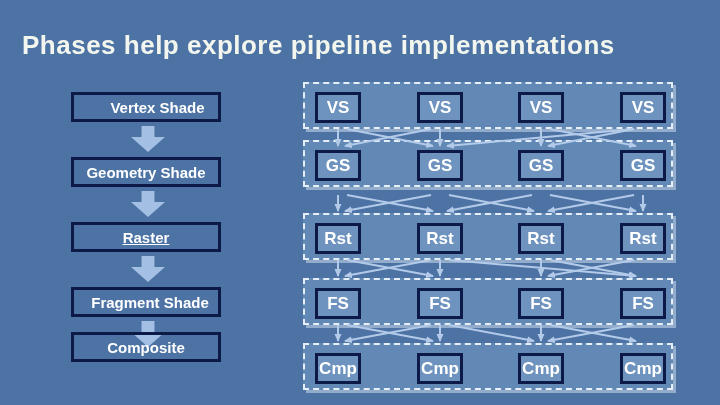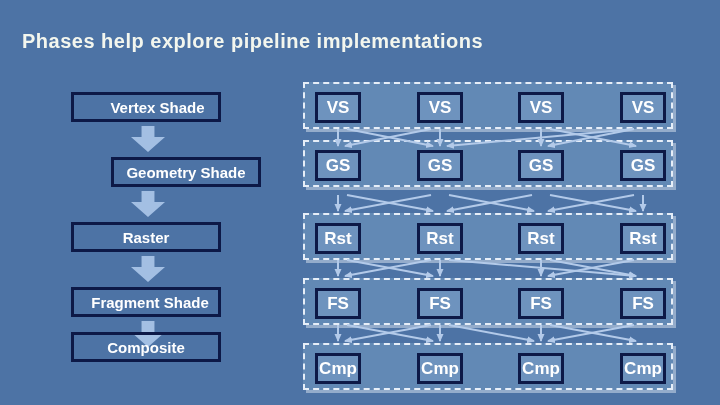--- a/index.html
+++ b/index.html
@@ -2,21 +2,21 @@
 <html style="--bg: #4d73a5; --band: #6289b5; --boxfill: #6e93be; --navy: #0d1947; --blockarrow: #a3bfe3; --line: #b3cae9; --dash: #e6eef8; --title: #f3f6ee; --boxtext: #ffffff;"><head>
 <meta charset="utf-8">
 <style>
   :root{
     --bg:#4d73a5; --band:#6289b5; --boxfill:#6e93be; --navy:#0d1947;
     --blockarrow:#a3bfe3; --line:#b3cae9; --dash:#e6eef8; --title:#f3f6ee; --boxtext:#ffffff;
   }
   html,body{margin:0;padding:0;}
   body{font-family:"Liberation Sans", sans-serif;}
   .slide{position:relative;width:720px;height:405px;background:var(--bg);overflow:hidden;}
-  .title{position:absolute;left:22px;top:30px;font-size:20px;font-weight:bold;color:var(--title);letter-spacing:0.5px;white-space:nowrap;}
+  .title{position:absolute;left:22px;top:30px;font-size:26px;font-weight:bold;color:var(--title);letter-spacing:0.5px;white-space:nowrap;}
   .phase-box{position:absolute;left:71px;width:150px;height:30px;border:3px solid var(--navy);
     display:flex;align-items:center;justify-content:center;color:var(--boxtext);
     font-size:15px;font-weight:bold;box-sizing:border-box;}
   .block-arrow{position:absolute;left:131px;width:34px;height:26px;background:var(--blockarrow);
     clip-path:polygon(31% 0, 69% 0, 69% 42%, 100% 42%, 50% 100%, 0 42%, 31% 42%);}
   .band{position:absolute;left:303px;width:370px;height:47px;background:var(--band);
     border:2px dashed var(--dash);box-sizing:border-box;
     box-shadow:3px 3px 0 rgba(235,242,250,0.45);}
   .cell{position:absolute;top:8px;width:46px;height:31px;border:3px solid var(--navy);
     background:var(--boxfill);display:flex;align-items:center;justify-content:center;
@@ -25,23 +25,23 @@
 </style>
 </head>
 <body>
 
 <div class="slide">
   <div class="title">Phases help explore pipeline implementations</div>
 
   <div id="phase-column">
       <div class="phase-box" style="top: 92px; padding-left: 23px;">Vertex Shade</div>
       <div class="block-arrow" style="top: 126px;"></div>
-      <div class="phase-box" style="top: 157px; margin-left: 40px;">Geometry Shade</div>
+      <div class="phase-box" style="top: 157px;">Geometry Shade</div>
       <div class="block-arrow" style="top: 191px;"></div>
-      <div class="phase-box" style="top: 222px;">Raster</div>
+      <div class="phase-box" style="top: 222px; text-decoration: underline;">Raster</div>
       <div class="block-arrow" style="top: 256px;"></div>
       <div class="phase-box" style="top: 287px; padding-left: 8px;">Fragment Shade</div>
       <div class="block-arrow" style="top: 321px;"></div>
       <div class="phase-box" style="top: 332px;">Composite</div>
     </div>
 
   <div id="pipeline-grid">
       <div class="band" style="top: 82px;">
         <div class="cell" style="left: 10px;">VS</div>
         <div class="cell" style="left: 112px;">VS</div>

